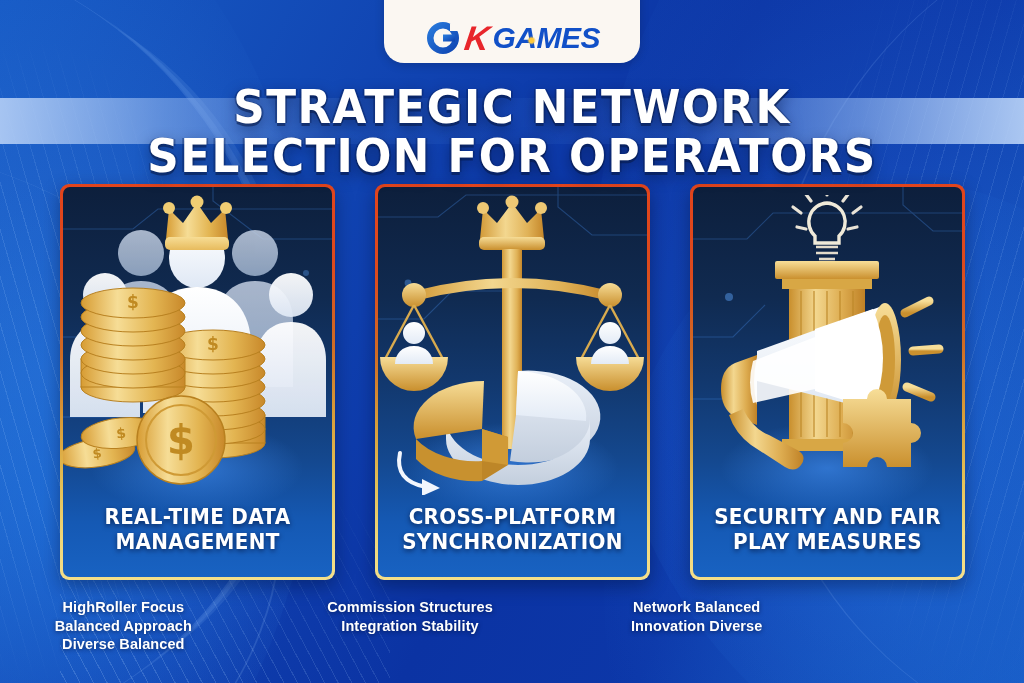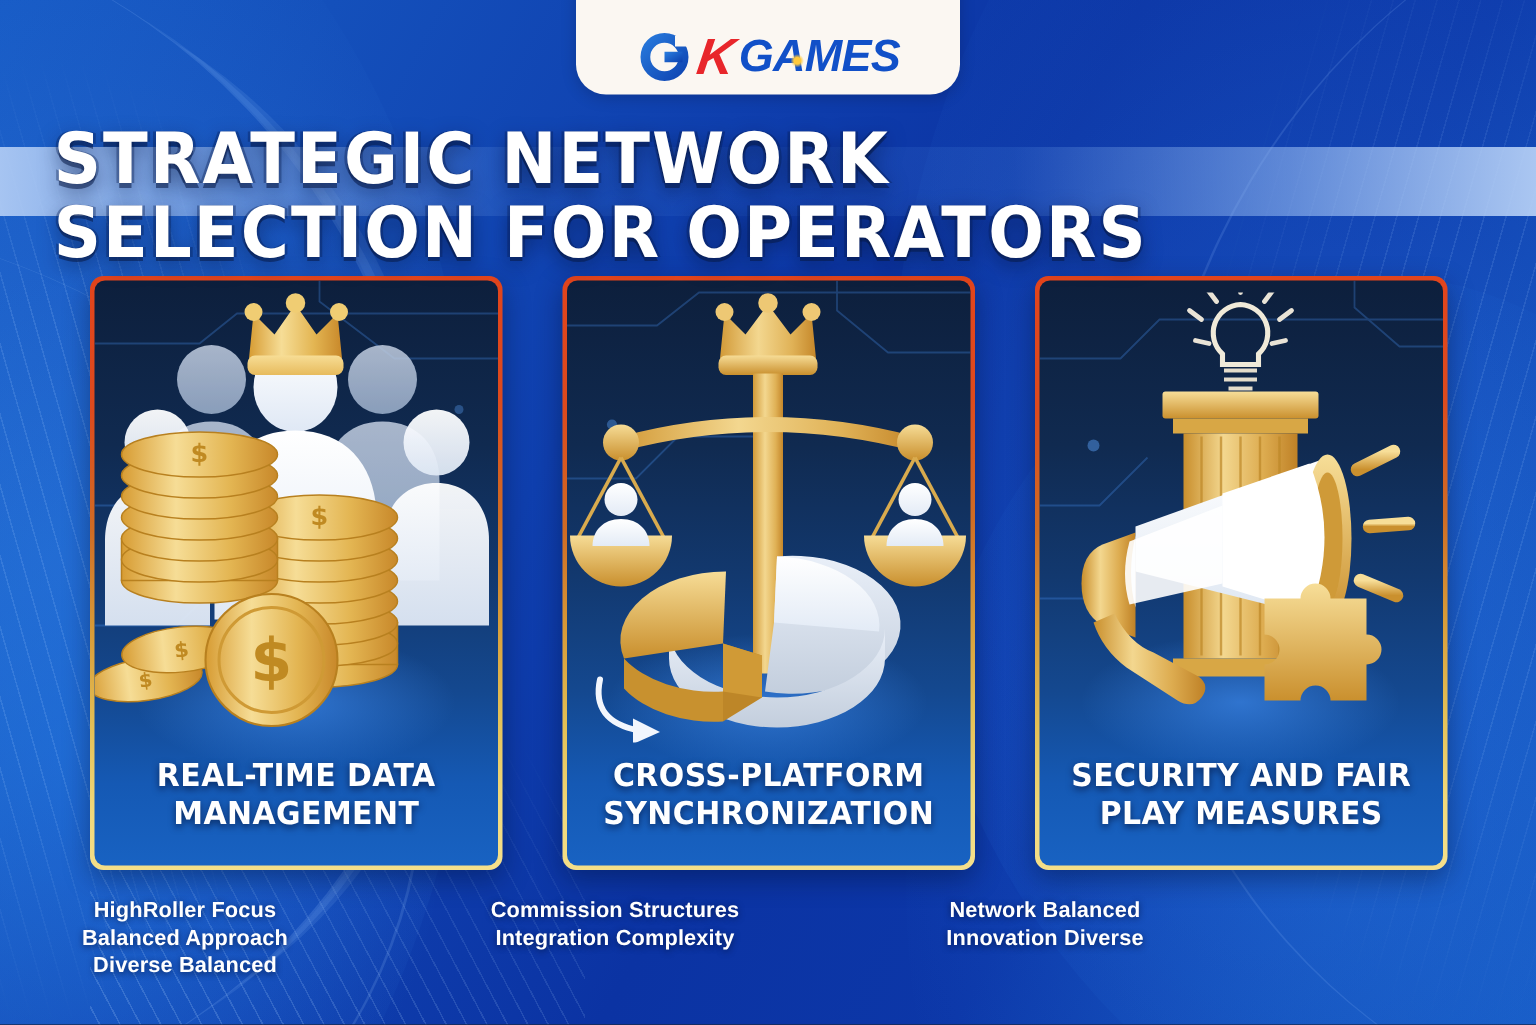--- a/index.html
+++ b/index.html
@@ -53,21 +53,21 @@
     box-shadow:0 2px 10px rgba(0,0,0,.18);}
   .logo{display:flex;align-items:center;gap:1px;height:36px;}
   .logo-ok{position:relative;display:flex;align-items:center;}
   .logo-k{font-size:34px;font-weight:bold;font-style:italic;color:#e8262b;
     line-height:1;letter-spacing:-1px;transform:skewX(-8deg);}
   .logo-games{font-size:30px;font-weight:bold;font-style:italic;color:#1150c8;
     line-height:1;letter-spacing:-.5px;margin-left:3px;position:relative;}
   .spark{position:absolute;left:34px;top:13px;width:9px;height:9px;
     background:radial-gradient(circle,#ffc93c 0 35%,rgba(255,201,60,0) 70%);}
   
-  .title{position:absolute;left:0;right:0;top:82px;text-align:left;z-index:4;}
+  .title{position:absolute;left:0;right:0;top:82px;text-align:center;z-index:4;}
   .title div{
     font-family:"DejaVu Sans","Liberation Sans",sans-serif;
     font-weight:bold;color:#ffffff;font-size:47px;line-height:49px;
     letter-spacing:1.5px;
     transform:scaleX(.93);
     text-shadow:0 3px 0 rgba(8,25,70,.55),0 5px 14px rgba(5,18,60,.55),
                 2px 0 0 rgba(10,30,80,.35),-2px 0 0 rgba(10,30,80,.35);
   }
   
   .cards{position:absolute;left:0;top:184px;width:1024px;height:396px;
@@ -82,21 +82,21 @@
   .glow{position:absolute;left:50%;top:72%;width:215px;height:92px;transform:translate(-50%,-50%);
     background:radial-gradient(ellipse,rgba(70,150,255,.55),rgba(70,150,255,0) 70%);}
   .art{position:absolute;left:0;right:0;top:8px;height:300px;}
   .card-title{position:absolute;left:0;right:0;bottom:22px;text-align:center;
     font-family:"DejaVu Sans","Liberation Sans",sans-serif;
     font-weight:bold;color:#fff;font-size:21px;line-height:25px;letter-spacing:.3px;
     transform:scaleX(.95);
     text-shadow:0 2px 5px rgba(0,10,40,.6);}
   
   .bullets{position:absolute;left:0;top:598px;width:820px;
-    display:flex;justify-content:flex-end;gap:40px;z-index:5;}
+    display:flex;justify-content:center;gap:40px;z-index:5;}
   .bcol{width:275px;text-align:center;}
   .bcol span{display:block;color:#fff;font-size:14.5px;font-weight:bold;line-height:18.5px;
     letter-spacing:.1px;text-shadow:0 1px 4px rgba(4,20,60,.7);}
 </style>
 </head>
 <body>
 
 <div id="stage">
 
   <div class="bg-layer">
@@ -448,21 +448,21 @@
   </div>
 
   <div class="bullets">
     <div class="bcol">
       <span>HighRoller Focus</span>
       <span>Balanced Approach</span>
       <span>Diverse Balanced</span>
     </div>
     <div class="bcol">
       <span>Commission Structures</span>
-      <span>Integration Complexity</span>
+      <span>Integration Stability</span>
     </div>
     <div class="bcol">
       <span>Network Balanced</span>
       <span>Innovation Diverse</span>
     </div>
   </div>
 
 </div>
 
 </body></html>

